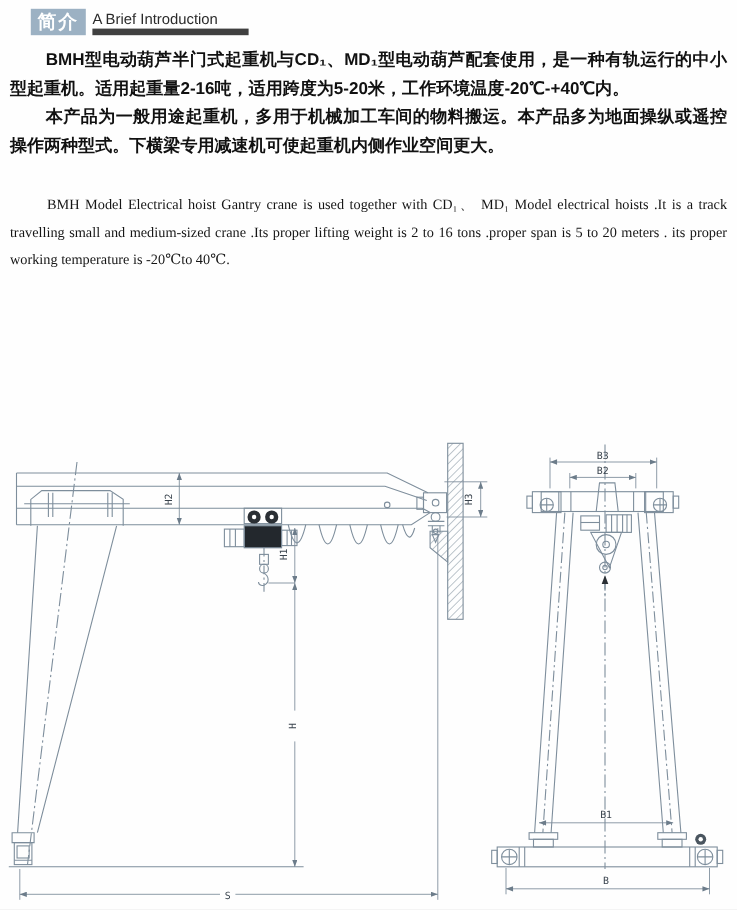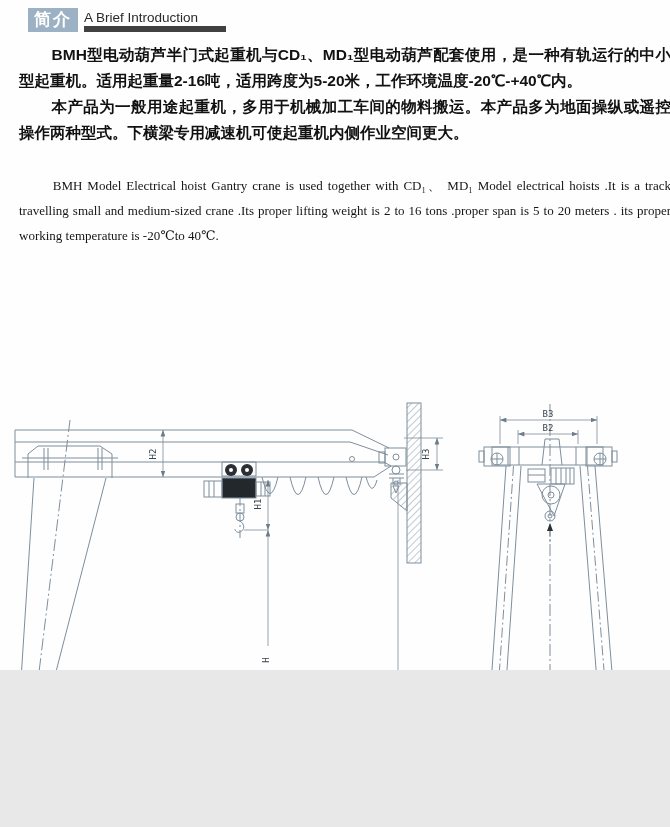--- a/index.html
+++ b/index.html
@@ -1,31 +1,31 @@
 <!DOCTYPE html>
 <html><head>
 <meta charset="utf-8">
 <style>
   html,body{margin:0;padding:0;background:#e8e8e8;}
   .page{
-    position:relative;width:670px;height:670px;background:#fefefe;
+    position:relative;width:670px;height:827px;background:#fefefe;
     margin:0 auto;overflow:hidden;
     font-family:"Liberation Sans",sans-serif;color:#1c1c1c;
   }
   .hdr{position:absolute;left:28px;top:6px;height:26px;display:flex;align-items:flex-end;}
   .hdr-badge{
     display:inline-block;background:#9cb1c3;color:#ffffff;
     font-weight:bold;font-size:17px;line-height:24px;padding:0 6px;
     letter-spacing:2px;
   }
   .hdr-title{
     display:inline-block;margin-left:6px;font-size:13.5px;color:#2a2a2a;
     padding-bottom:1px;border-bottom:6px solid #404040;padding-right:28px;
   }
-  .content{position:absolute;left:19px;top:42px;width:652px;}
+  .content{position:absolute;left:9px;top:42px;width:652px;}
   .cn p{
     margin:0;font-weight:bold;font-size:15.5px;line-height:26px;
     text-align:justify;text-indent:2.1em;color:#111;
     font-family:"Liberation Sans",sans-serif;
   }
   .en{margin-top:27px;}
   .en p{
     margin:0;font-size:13px;line-height:25px;text-align:justify;
     text-indent:2.6em;color:#151515;
     font-family:"Liberation Serif","DejaVu Serif",serif;

